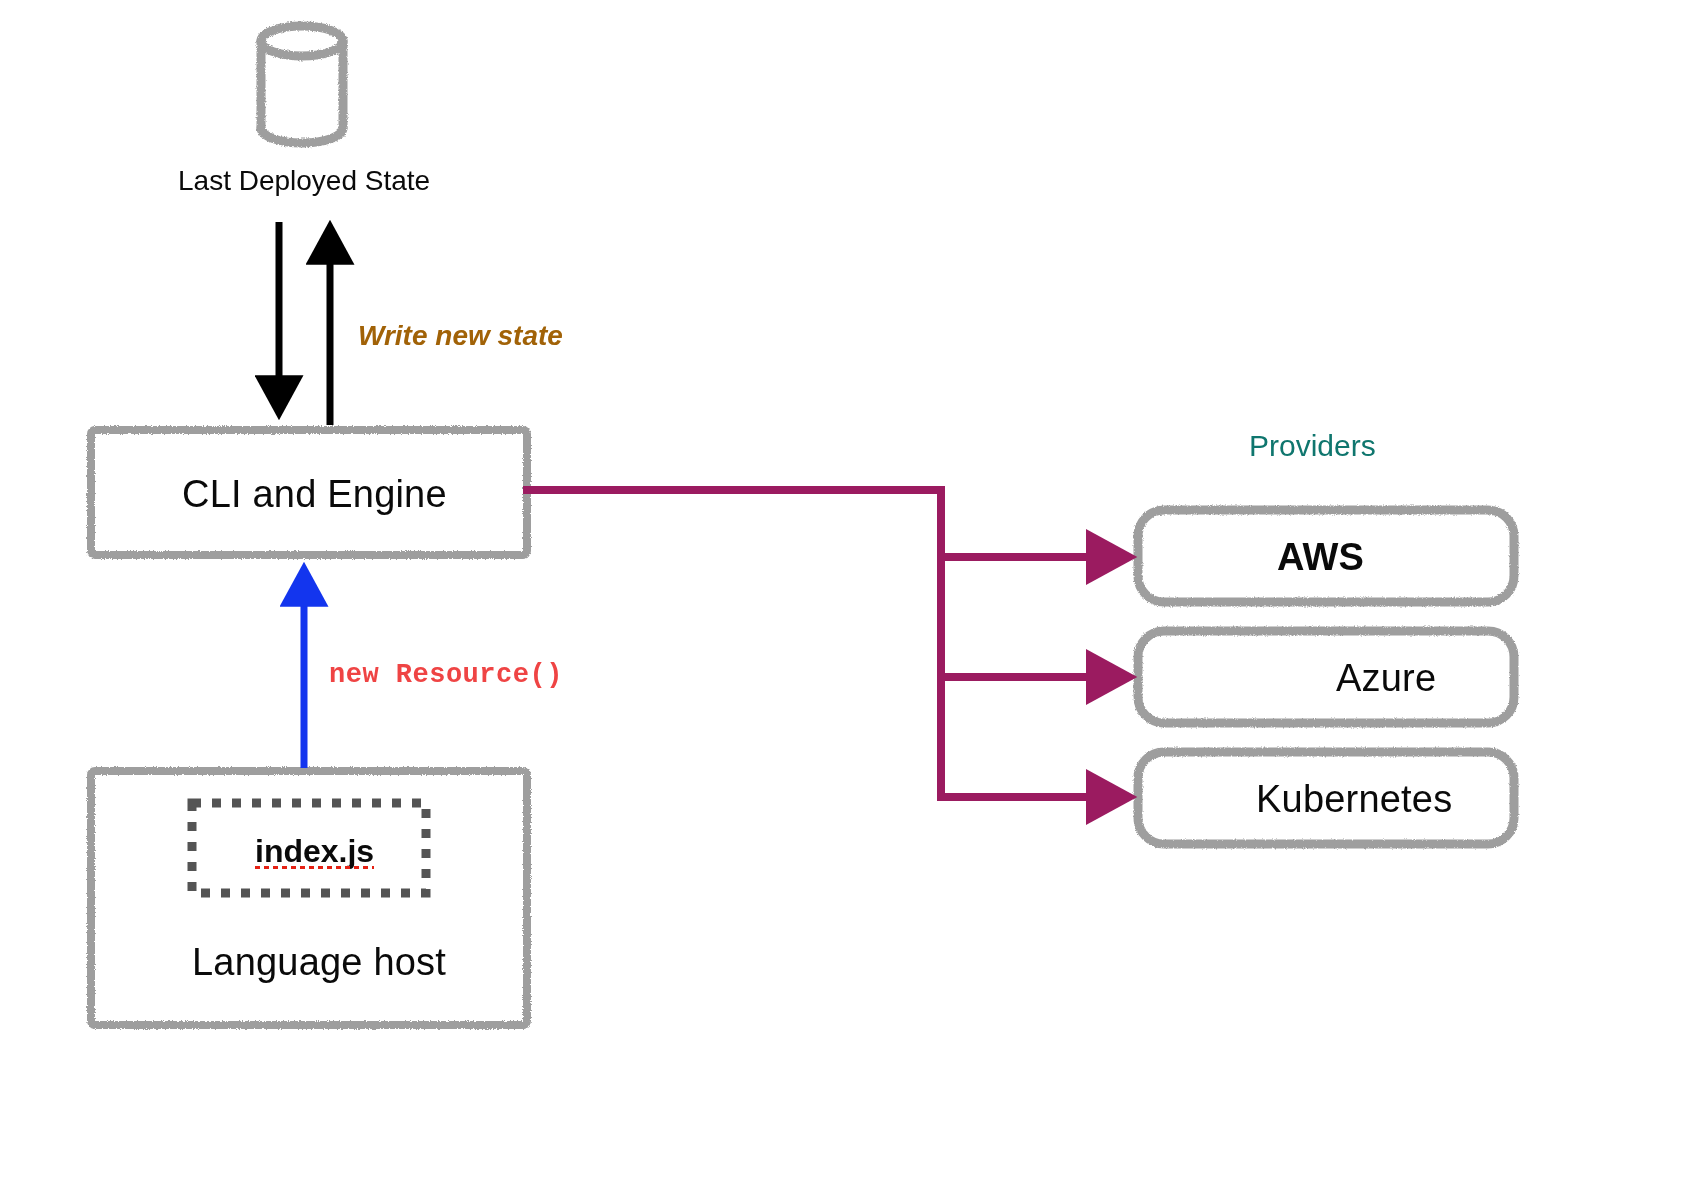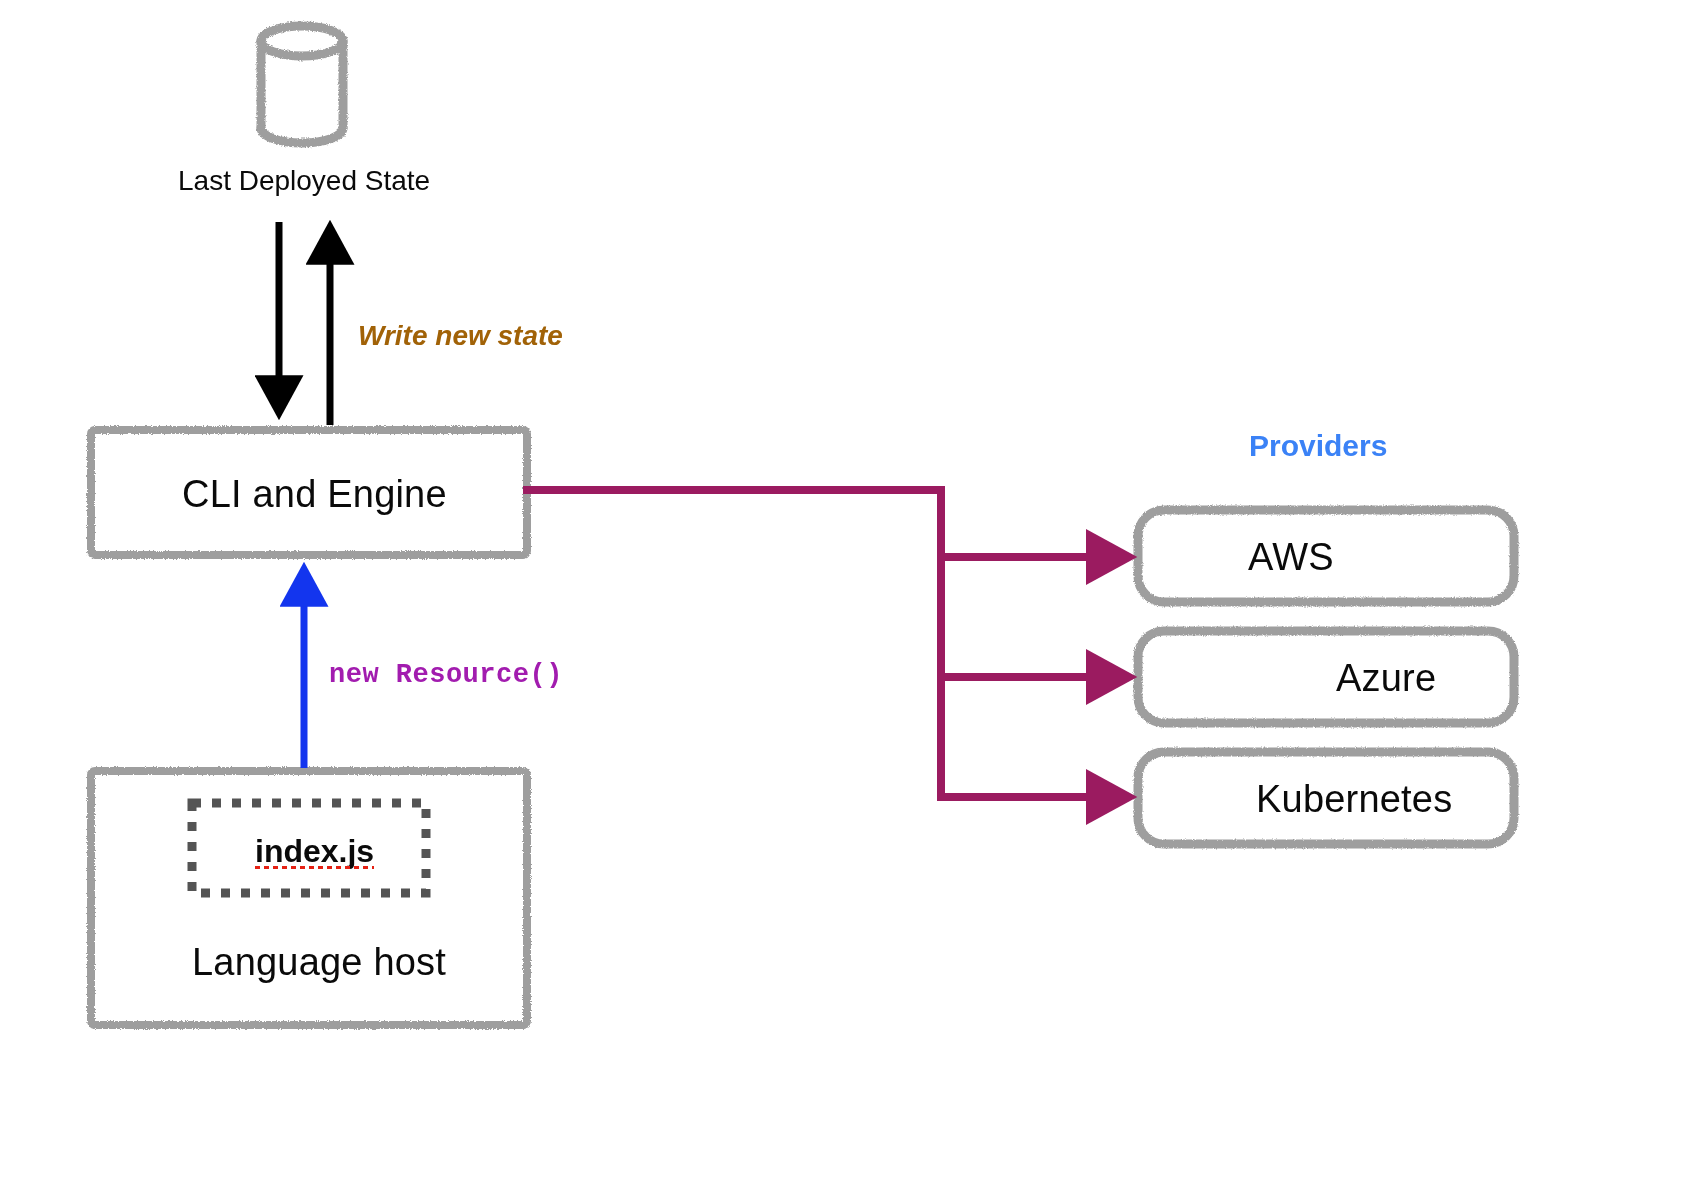--- a/index.html
+++ b/index.html
@@ -38,35 +38,35 @@
     letter-spacing: 0.2px;
   }
   .cyl-caption {
     font-family: "Liberation Sans", sans-serif;
     font-size: 28px;
     color: #0a0a0a;
   }
   .providers-title {
     font-family: "Liberation Sans", sans-serif;
     font-size: 30px;
-    font-weight: bold;
-    color: #3b82f6;
+    font-weight: normal;
+    color: #0f766e;
   }
   .edge-label {
     font-family: "Liberation Sans", sans-serif;
     font-size: 28px;
     font-style: italic;
     font-weight: bold;
     color: #a16207;
   }
   .code-label {
     font-family: "Liberation Mono", monospace;
     font-size: 27px;
     font-weight: bold;
-    color: #a21caf;
+    color: #ef4444;
     letter-spacing: 0.5px;
   }
   .file-label {
     font-family: "Liberation Sans", sans-serif;
     font-size: 32px;
     color: #0a0a0a;
     position: relative;
     display: inline-block;
   }
   
@@ -175,19 +175,19 @@
   <div class="lbl code-label" style="left:329px; top:660px;">new Resource()</div>
 
   <div class="lbl" style="left:255px; top:833px;font-weight:bold;">
     <span class="file-label">index.js</span>
   </div>
 
   <div class="lbl box-label" style="left:192px; top:941px;">Language host</div>
 
   <div class="lbl providers-title" style="left:1249px; top:429px;">Providers</div>
 
-  <div class="lbl box-label" style="left:1248px; top:536px;">AWS</div>
+  <div class="lbl box-label" style="left:1277px; top:536px;font-weight:bold;">AWS</div>
 
   <div class="lbl box-label" style="left:1336px; top:657px;">Azure</div>
 
   <div class="lbl box-label" style="left:1228px; top:778px;margin-left:28px;">Kubernetes</div>
 
 </div>
 
 </body></html>

